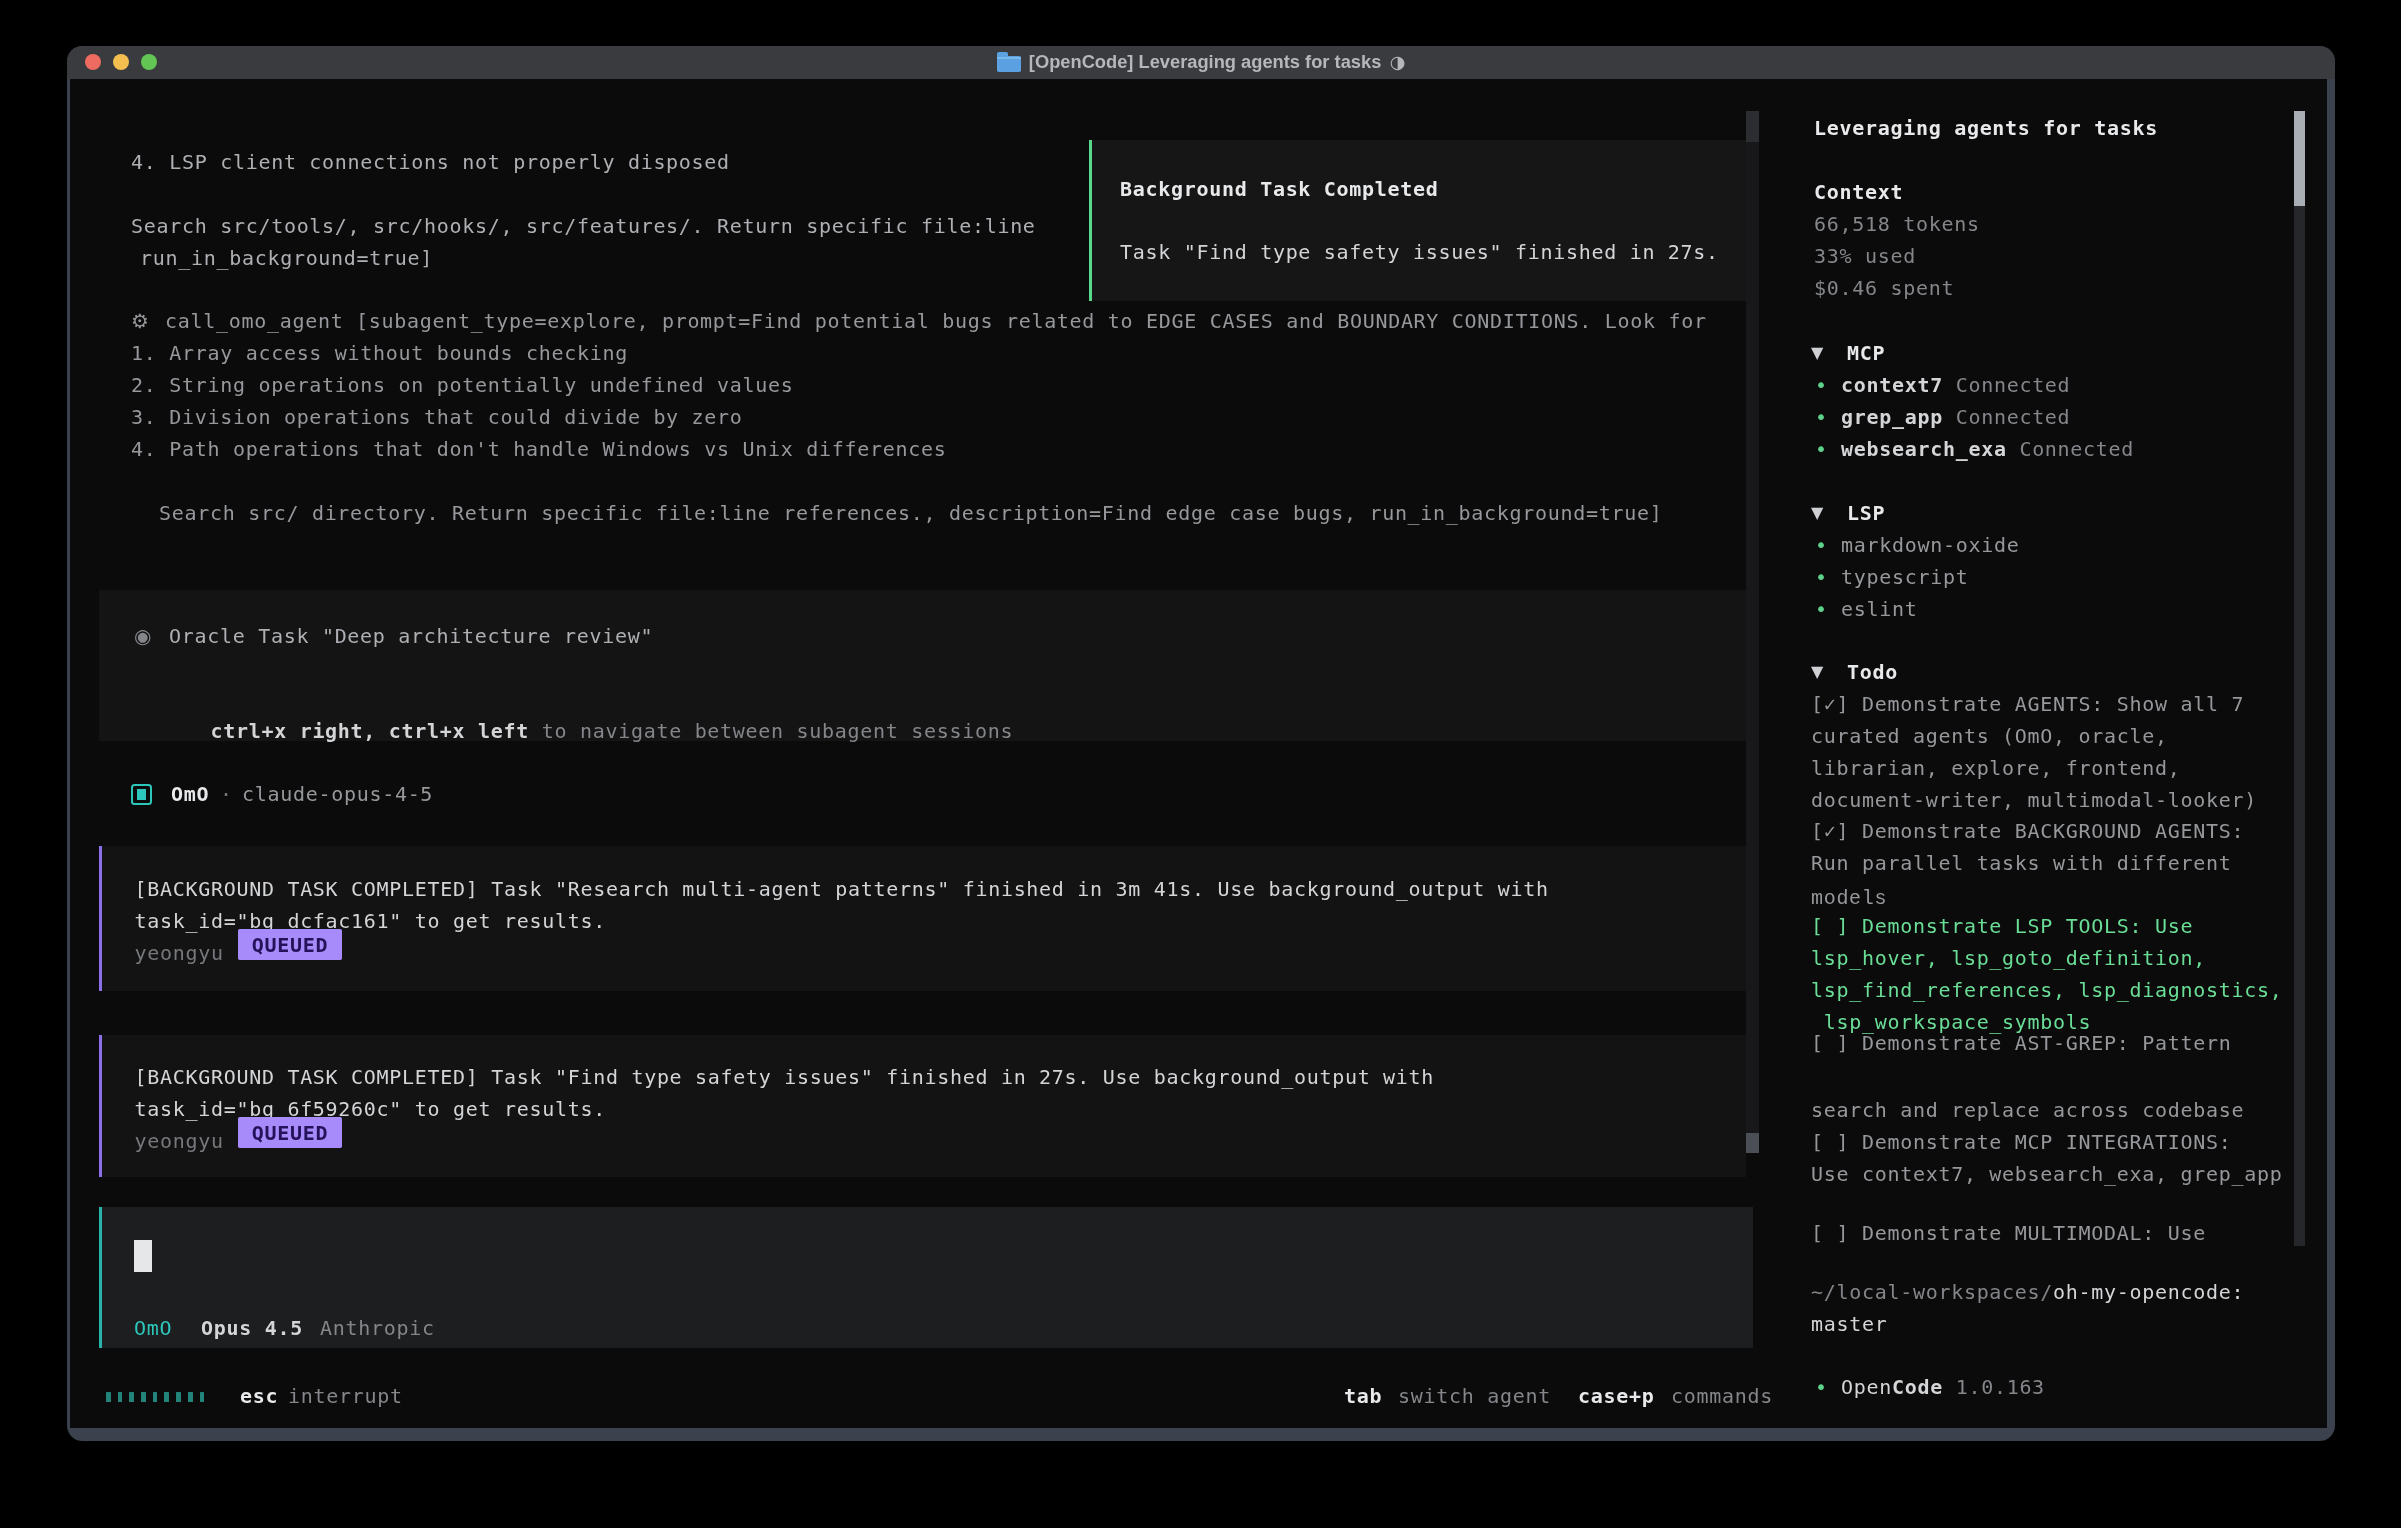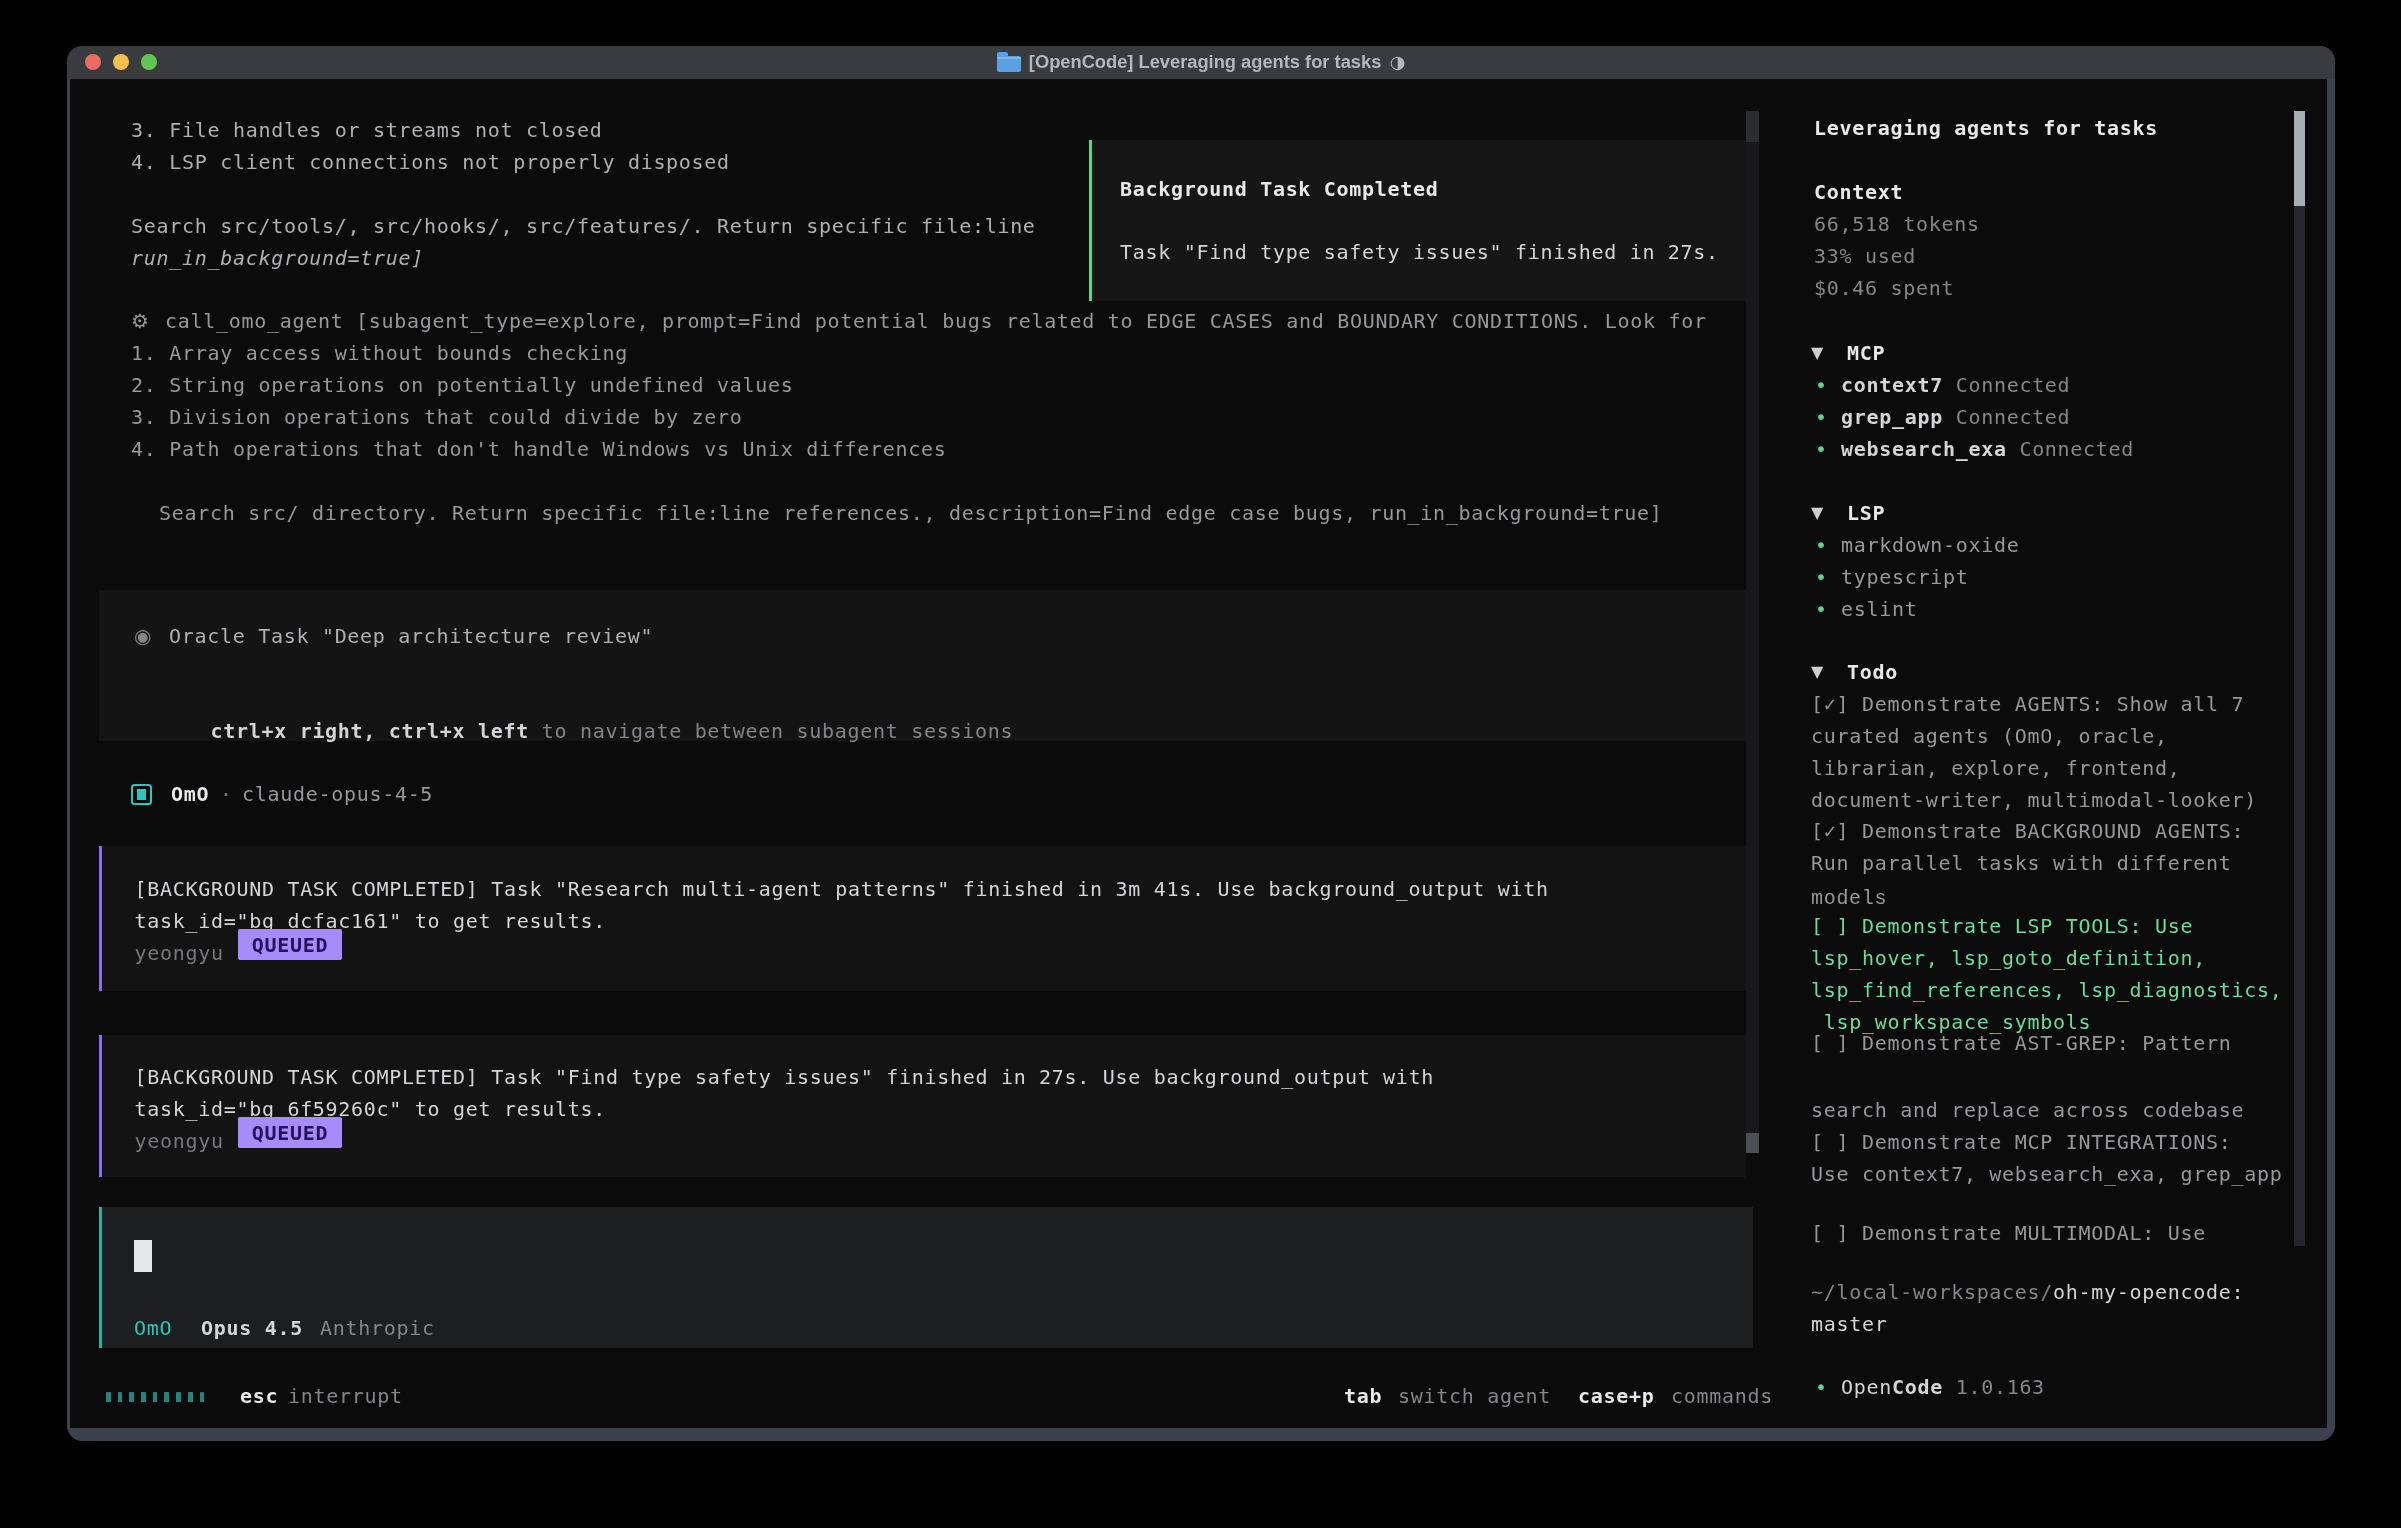--- a/index.html
+++ b/index.html
@@ -70,24 +70,23 @@
       <span class="light l-green"></span>
     </div>
     <div class="title-wrap">
       <span class="folder-ico"></span>
       <span>[OpenCode] Leveraging agents for tasks</span>
       <span class="title-state">◑</span>
     </div>
   </div>
   <div class="win-bg"></div>
 
-  <div class="ml c-body" style="left:131px;top:114px;">3. File handles or streams not closed</div>
   <div class="ml c-body" style="left:131px;top:146px;">4. LSP client connections not properly disposed</div>
   <div class="ml c-body" style="left:131px;top:210px;">Search src/tools/, src/hooks/, src/features/. Return specific file:line</div>
-  <div class="ml c-body" style="left:131px;top:242px;font-style:italic;">run_in_background=true]</div>
+  <div class="ml c-body" style="left:140px;top:242px;">run_in_background=true]</div>
   <div class="ml c-dim glyph" style="left:131px;top:305px;">⚙</div>
   <div class="ml c-dim" style="left:165px;top:305px;">call_omo_agent [subagent_type=explore, prompt=Find potential bugs related to EDGE CASES and BOUNDARY CONDITIONS. Look for</div>
   <div class="ml c-dim" style="left:131px;top:337px;">1. Array access without bounds checking</div>
   <div class="ml c-dim" style="left:131px;top:369px;">2. String operations on potentially undefined values</div>
   <div class="ml c-dim" style="left:131px;top:401px;">3. Division operations that could divide by zero</div>
   <div class="ml c-dim" style="left:131px;top:433px;">4. Path operations that don't handle Windows vs Unix differences</div>
   <div class="ml c-dim" style="left:131px;top:497px;margin-left:28px;">Search src/ directory. Return specific file:line references., description=Find edge case bugs, run_in_background=true]</div>
 
   <div class="toast">
     <div class="ml c-white" style="left:28px;top:33px;">Background Task Completed</div>

